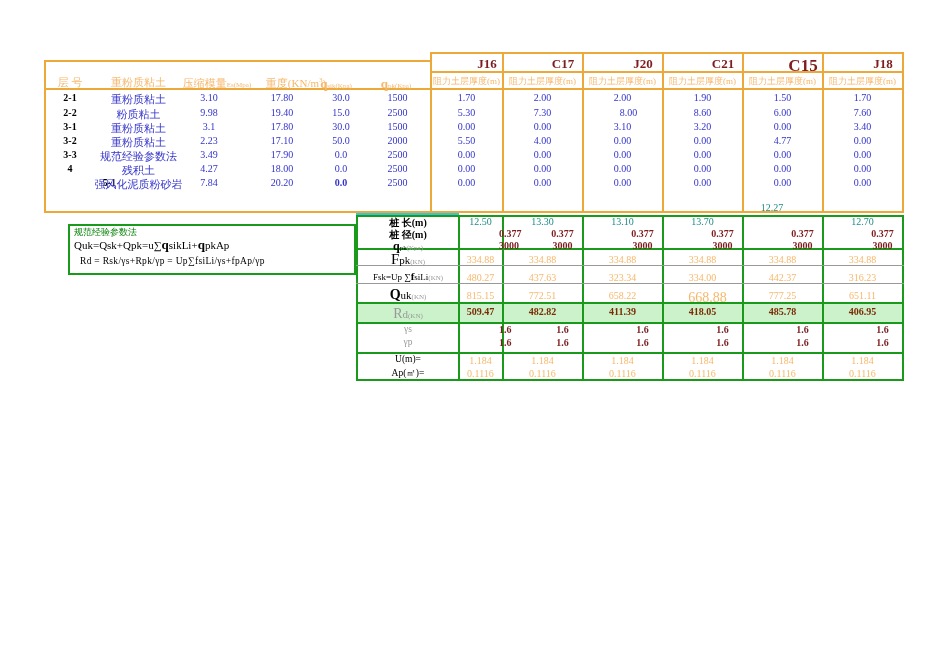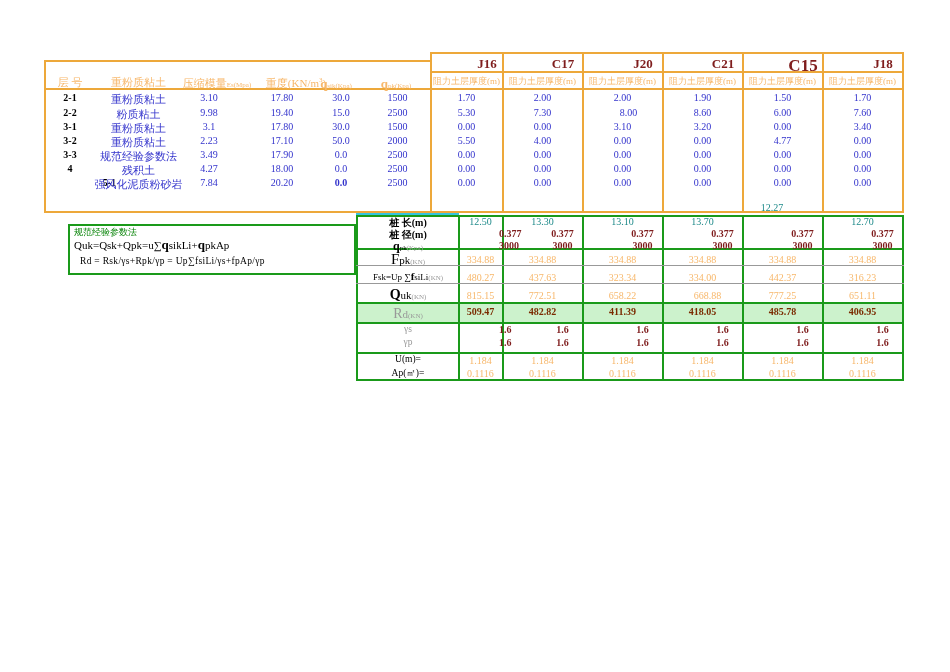--- a/index.html
+++ b/index.html
@@ -269,21 +269,21 @@
   <div class="c ctr orgL" style="left:459px;top:272px;width:43px;font-size:10px;">480.27</div>
   <div class="c ctr orgL" style="left:503px;top:272px;width:79px;font-size:10px;">437.63</div>
   <div class="c ctr orgL" style="left:583px;top:272px;width:79px;font-size:10px;">323.34</div>
   <div class="c ctr orgL" style="left:663px;top:272px;width:79px;font-size:10px;">334.00</div>
   <div class="c ctr orgL" style="left:743px;top:272px;width:79px;font-size:10px;">442.37</div>
   <div class="c ctr orgL" style="left:823px;top:272px;width:79px;font-size:10px;">316.23</div>
 
   <div class="c ctr orgL" style="left:459px;top:290px;width:43px;font-size:10px;">815.15</div>
   <div class="c ctr orgL" style="left:503px;top:290px;width:79px;font-size:10px;">772.51</div>
   <div class="c ctr orgL" style="left:583px;top:290px;width:79px;font-size:10px;">658.22</div>
-  <div class="c ctr orgL" style="left:663px;top:290px;width:89px;font-size:10px;">668.88</div>
+  <div class="c ctr orgL" style="left:663px;top:290px;width:89px;font-size:14px;">668.88</div>
   <div class="c ctr orgL" style="left:743px;top:290px;width:79px;font-size:10px;">777.25</div>
   <div class="c ctr orgL" style="left:823px;top:290px;width:79px;font-size:10px;">651.11</div>
 
   <div class="c ctr red" style="left:459px;top:306px;width:43px;font-size:10px;font-weight:bold;">509.47</div>
   <div class="c ctr red" style="left:503px;top:306px;width:79px;font-size:10px;font-weight:bold;">482.82</div>
   <div class="c ctr red" style="left:583px;top:306px;width:79px;font-size:10px;font-weight:bold;">411.39</div>
   <div class="c ctr red" style="left:663px;top:306px;width:79px;font-size:10px;font-weight:bold;">418.05</div>
   <div class="c ctr red" style="left:743px;top:306px;width:79px;font-size:10px;font-weight:bold;">485.78</div>
   <div class="c ctr red" style="left:823px;top:306px;width:79px;font-size:10px;font-weight:bold;">406.95</div>
 

